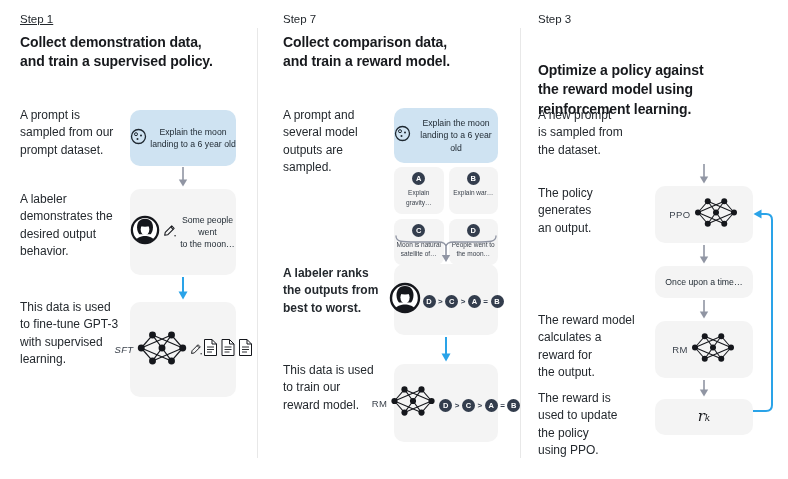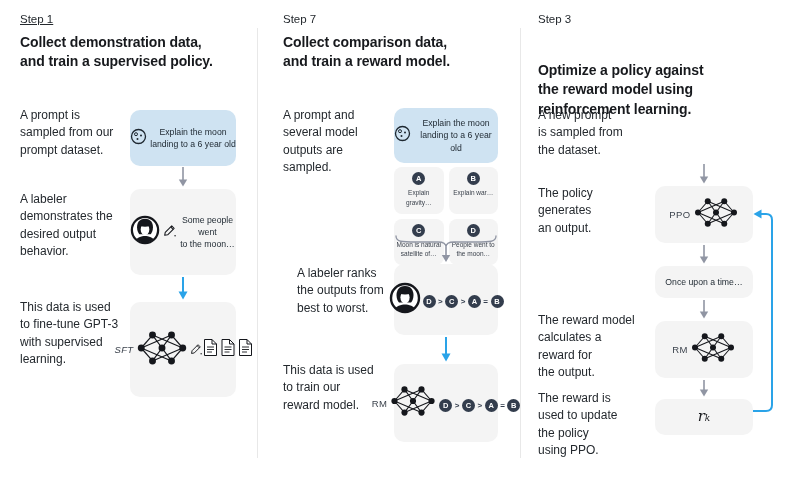--- a/index.html
+++ b/index.html
@@ -181,21 +181,21 @@
     </span>
   </div>
 
   <div class="step-label" style="left:283px;top:13px;">Step 7</div>
   <div class="col-title" style="left:283px;top:33px;">Collect comparison data,
 and train a reward model.</div>
   <div class="caption" style="left:283px;top:107px;">A prompt and
 several model
 outputs are
 sampled.</div>
-  <div class="caption" style="left:297px;top:265px;">A labeler ranks
+  <div class="caption" style="left:283px;top:265px;font-weight:bold;">A labeler ranks
 the outputs from
 best to worst.</div>
   <div class="caption" style="left:283px;top:362px;">This data is used
 to train our
 reward model.</div>
 
   <div class="bluebox" style="left:394px;top:108px;width:104px;height:55px;">
     <span>
       <svg width="17" height="17" viewBox="0 0 17 17">
         <circle cx="8.5" cy="8.5" r="7" fill="none" stroke="#1d2730" stroke-width="1.3"></circle>

